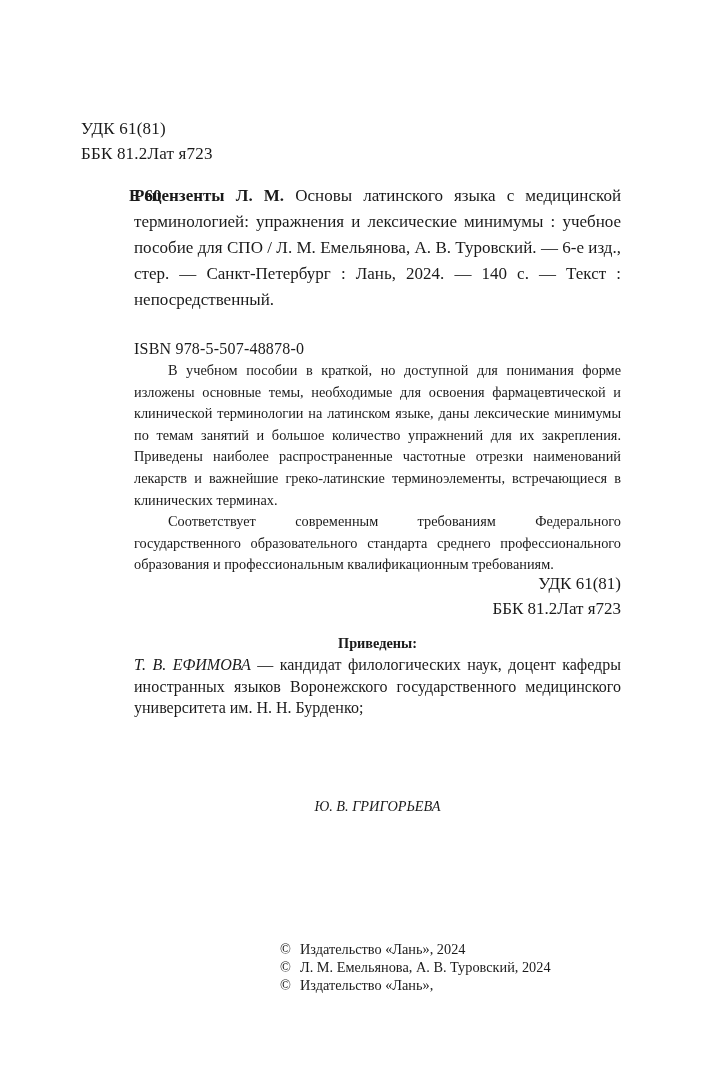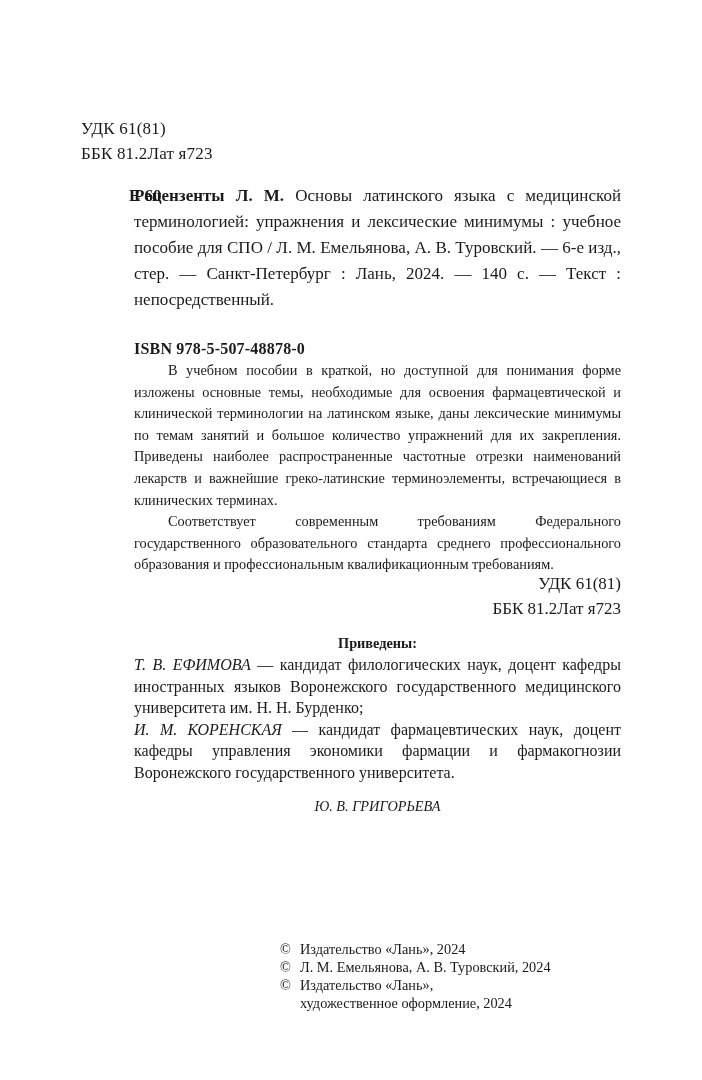--- a/index.html
+++ b/index.html
@@ -51,21 +51,21 @@
       text-align-last: left;
     }
     .biblio .author-bold { font-weight: bold; }
 
     
     .isbn {
       left: 134px;
       top: 338px;
       font-size: 16px;
       line-height: 22px;
-      font-weight: bold;
+      font-weight: normal;
       letter-spacing: 0.2px;
     }
 
     
     .abstract {
       left: 134px;
       top: 360px;
       width: 487px;
       font-size: 14.3px;
       line-height: 21.6px;
@@ -162,21 +162,20 @@
 
 <div class="abs classification-bottom">
   <div>УДК 61(81)</div>
   <div>ББК 81.2Лат я723</div>
 </div>
 
 <div class="abs reviewers-heading">Приведены:</div>
 
 <div class="abs reviewers">
   <p><span class="name">Т. В. ЕФИМОВА</span><span> — кандидат филологических наук, доцент кафедры иностранных языков Воронежского государственного медицинского университета им. Н. Н. Бурденко;</span></p>
-  <p><span class="name">И. М. КОРЕНСКАЯ</span><span> — кандидат фармацевтических наук, доцент кафедры управления экономики фармации и фармакогнозии Воронежского государственного университета.</span></p>
 </div>
 
 <div class="abs cover">
   <div class="cover-name">Ю. В. ГРИГОРЬЕВА</div>
 </div>
 
 <div class="abs copyright">
   <div class="row">
     <span class="sym">©</span>
     <span>Издательство «Лань», 2024</span>
@@ -184,15 +183,14 @@
   <div class="row">
     <span class="sym">©</span>
     <span>Л. М. Емельянова, А. В. Туровский, 2024</span>
   </div>
   <div class="row">
     <span class="sym">©</span>
     <span>Издательство «Лань»,</span>
   </div>
   <div class="row">
     <span class="sym"></span>
-    <span>художественное оформление, 2024</span>
   </div>
 </div>
 
 </body></html>

